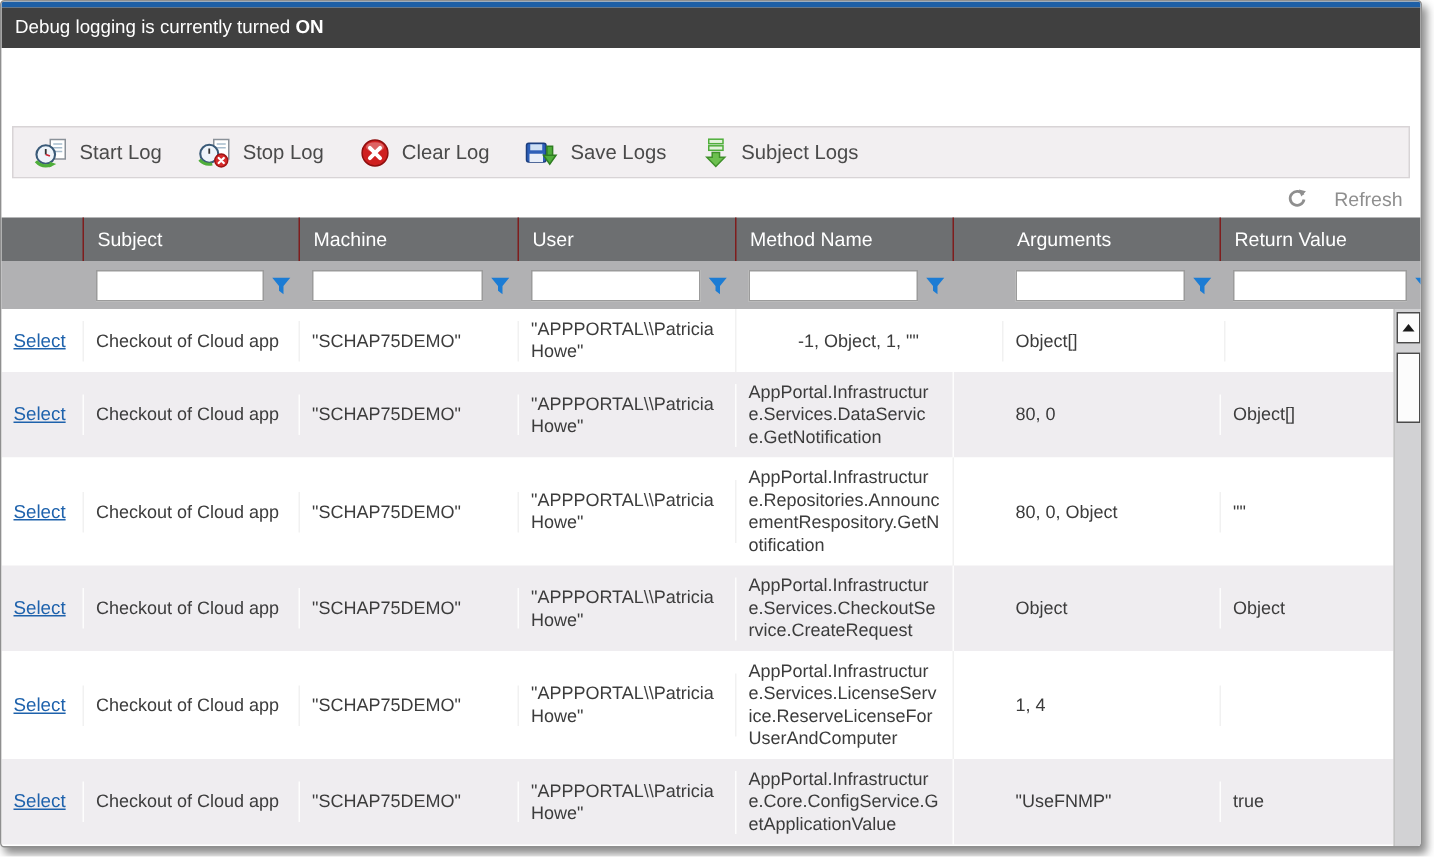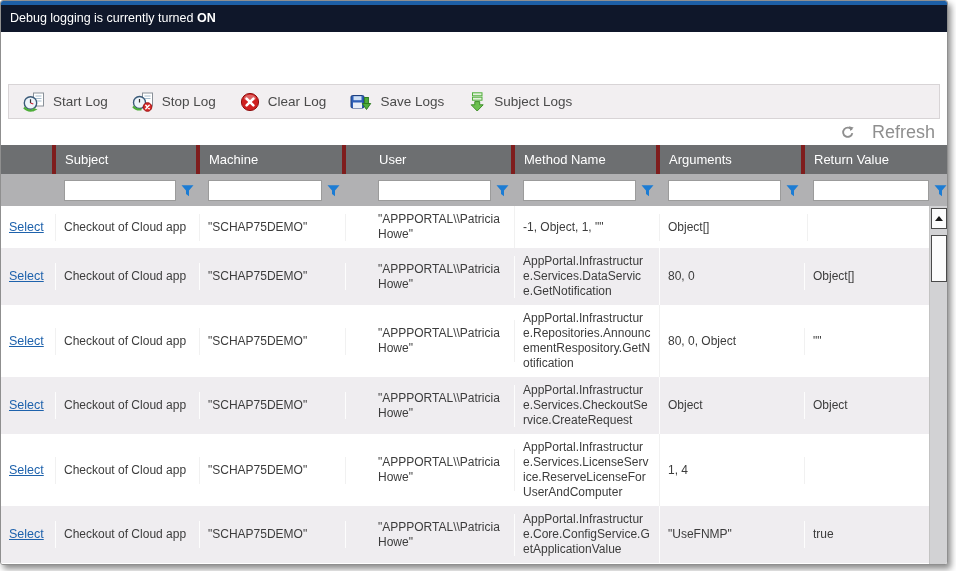--- a/index.html
+++ b/index.html
@@ -8,62 +8,62 @@
 
   .window {
     width:948px; height:565px; margin:0; background:#fff;
     border:1px solid #8f8f8f; border-radius:3px;
     box-shadow:3px 4px 6px rgba(0,0,0,.45);
     overflow:hidden; position:relative;
   }
 
   .top-strip { height:4px; background:#1d5fa6; }
   .banner {
-    height:27px; background:#0f172a; color:#fff;
+    height:27px; background:#404040; color:#fff;
     font-size:12.5px; line-height:27px; padding:0 9px;
   }
   .banner b { font-weight:bold; }
 
   .toolbar-wrap { padding:12px 7px 0 7px; background:#fff; }
   .toolbar {
     height:35px; background:#f2eff1; border:1px solid #d8d4d6;
     display:flex; align-items:center; padding:0 4px;margin-top:40px;
   }
   .tbtn {
     display:flex; align-items:center; gap:8px;
     padding:0 14px 0 10px; height:100%;
     color:#4a4a4a; font-size:13.5px; cursor:pointer; white-space:nowrap;
   }
   .tbtn svg { flex:none; }
 
   .refresh-row {
     height:26px; display:flex; justify-content:flex-end; align-items:center;
     gap:6px; padding-right:12px; background:#fff;
   }
-  .refresh-btn { display:flex; align-items:center; gap:18px; color:#8f8f8f; font-size:18px; cursor:pointer; }
+  .refresh-btn { display:flex; align-items:center; gap:18px; color:#8f8f8f; font-size:13px; cursor:pointer; }
 
   
   .header-row { display:flex; background:#6d6f71; height:29px; }
   .hcell {
     color:#fff; font-size:13px; line-height:29px; padding:0 9px;
-    border-right:4px solid #7f1d1d; overflow:hidden; white-space:nowrap;
+    border-right:1px solid #7f1d1d; overflow:hidden; white-space:nowrap;
   }
   .filter-row { display:flex; background:#b1b1b3; height:32px; align-items:center; }
   .fcell { display:flex; align-items:center; gap:5px; padding:0 6px 0 8px; }
   .fcell input {
     flex:1; min-width:0; height:21px; border:1px solid #9b9b9b;
     background:#fff; font-size:12px; padding:0 4px; outline:none;
   }
 
   .c0 { width:55px; flex:none; }
   .c1 { width:144px; flex:none; }
   .c2 { width:146px; flex:none; }
-  .c3 { width:145px; flex:none;margin-left:24px; }
+  .c3 { width:145px; flex:none; }
   .c4 { width:145px; flex:none; }
-  .c5 { width:145px; flex:none; }
+  .c5 { width:145px; flex:none;margin-left:33px; }
   .c6 { width:148px; flex:none; }
   .cfill { width:19px; flex:none; border-right:none; }
 
   .data-area { height:380px; display:flex; background:#fff; overflow:hidden; }
   .rows { width:928px; flex:none; }
   .row { display:flex; align-items:center; background:#fff; }
   .row.alt { background:#efedf0; }
   .cell {
     padding:6px 8px; font-size:12px; line-height:15px; color:#3c3c3c;
     word-break:break-all; border-right:1px solid rgba(120,120,120,0.10);

